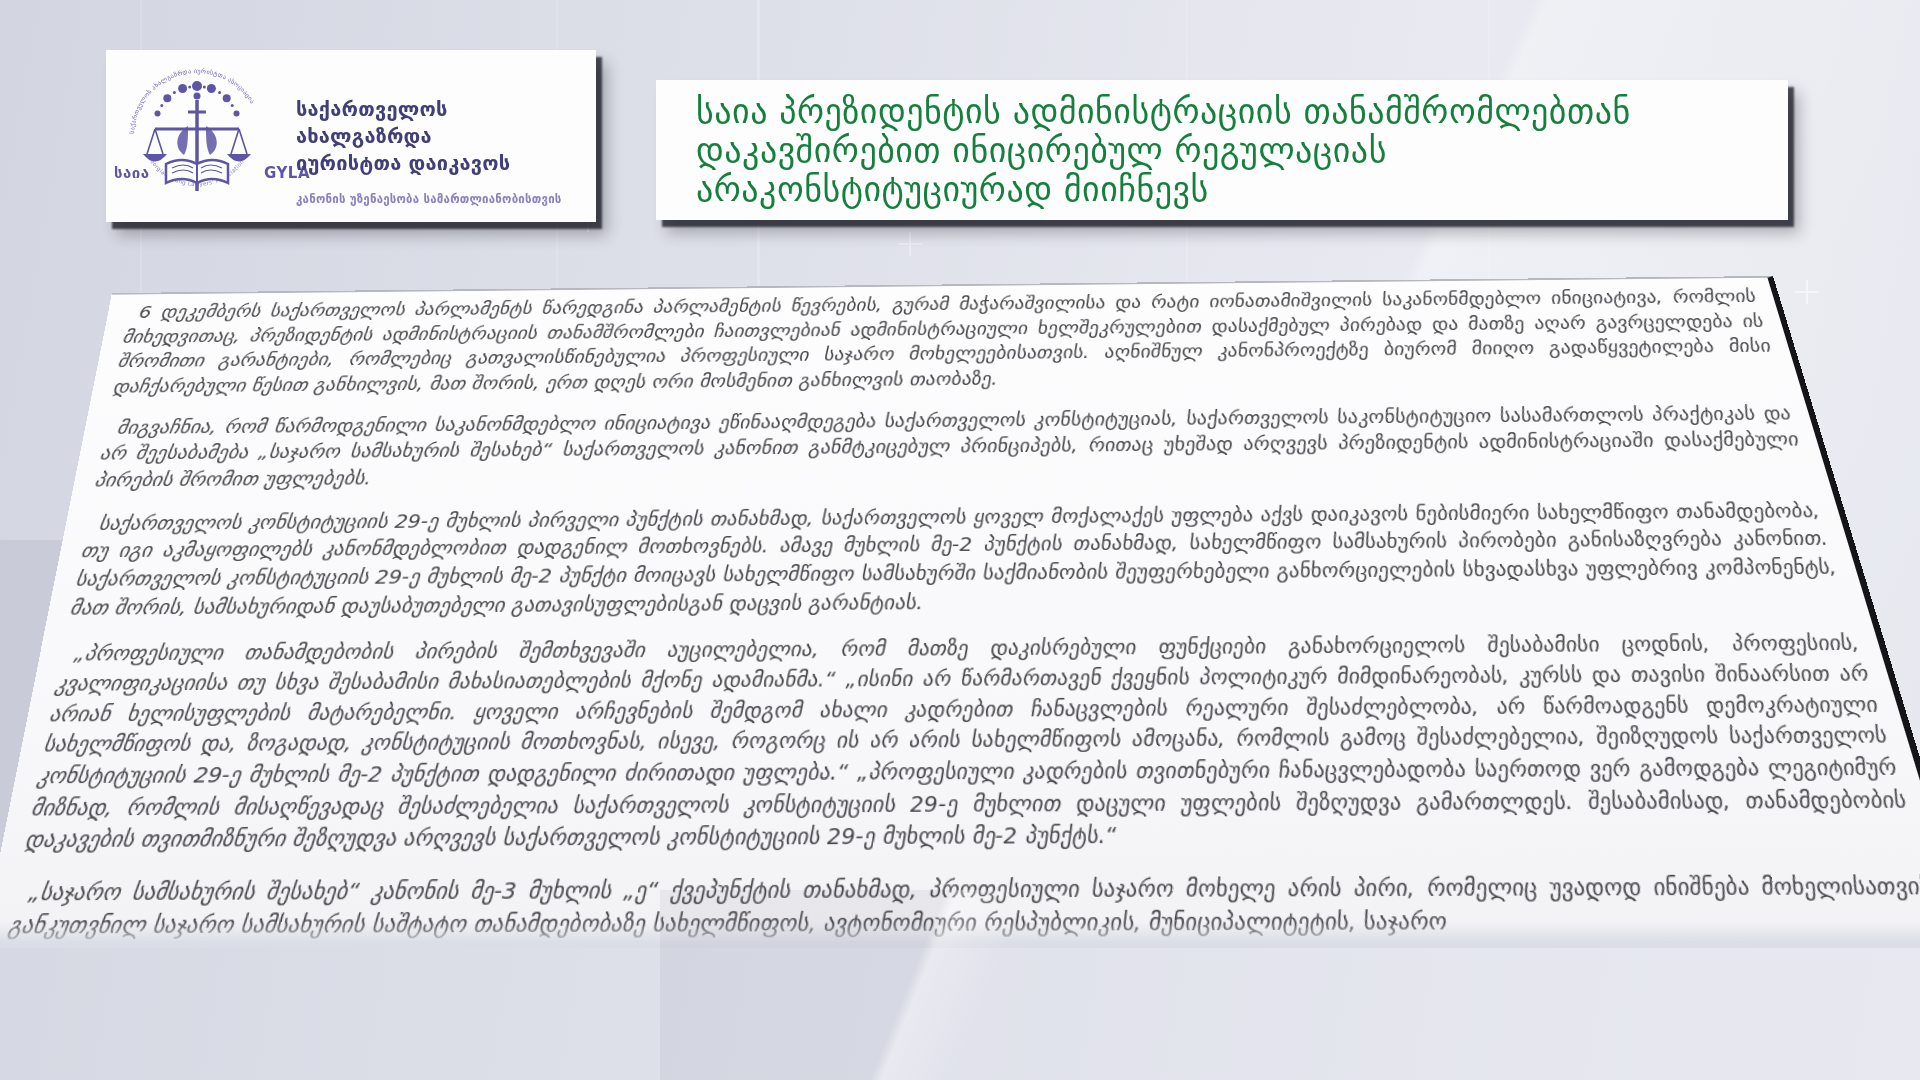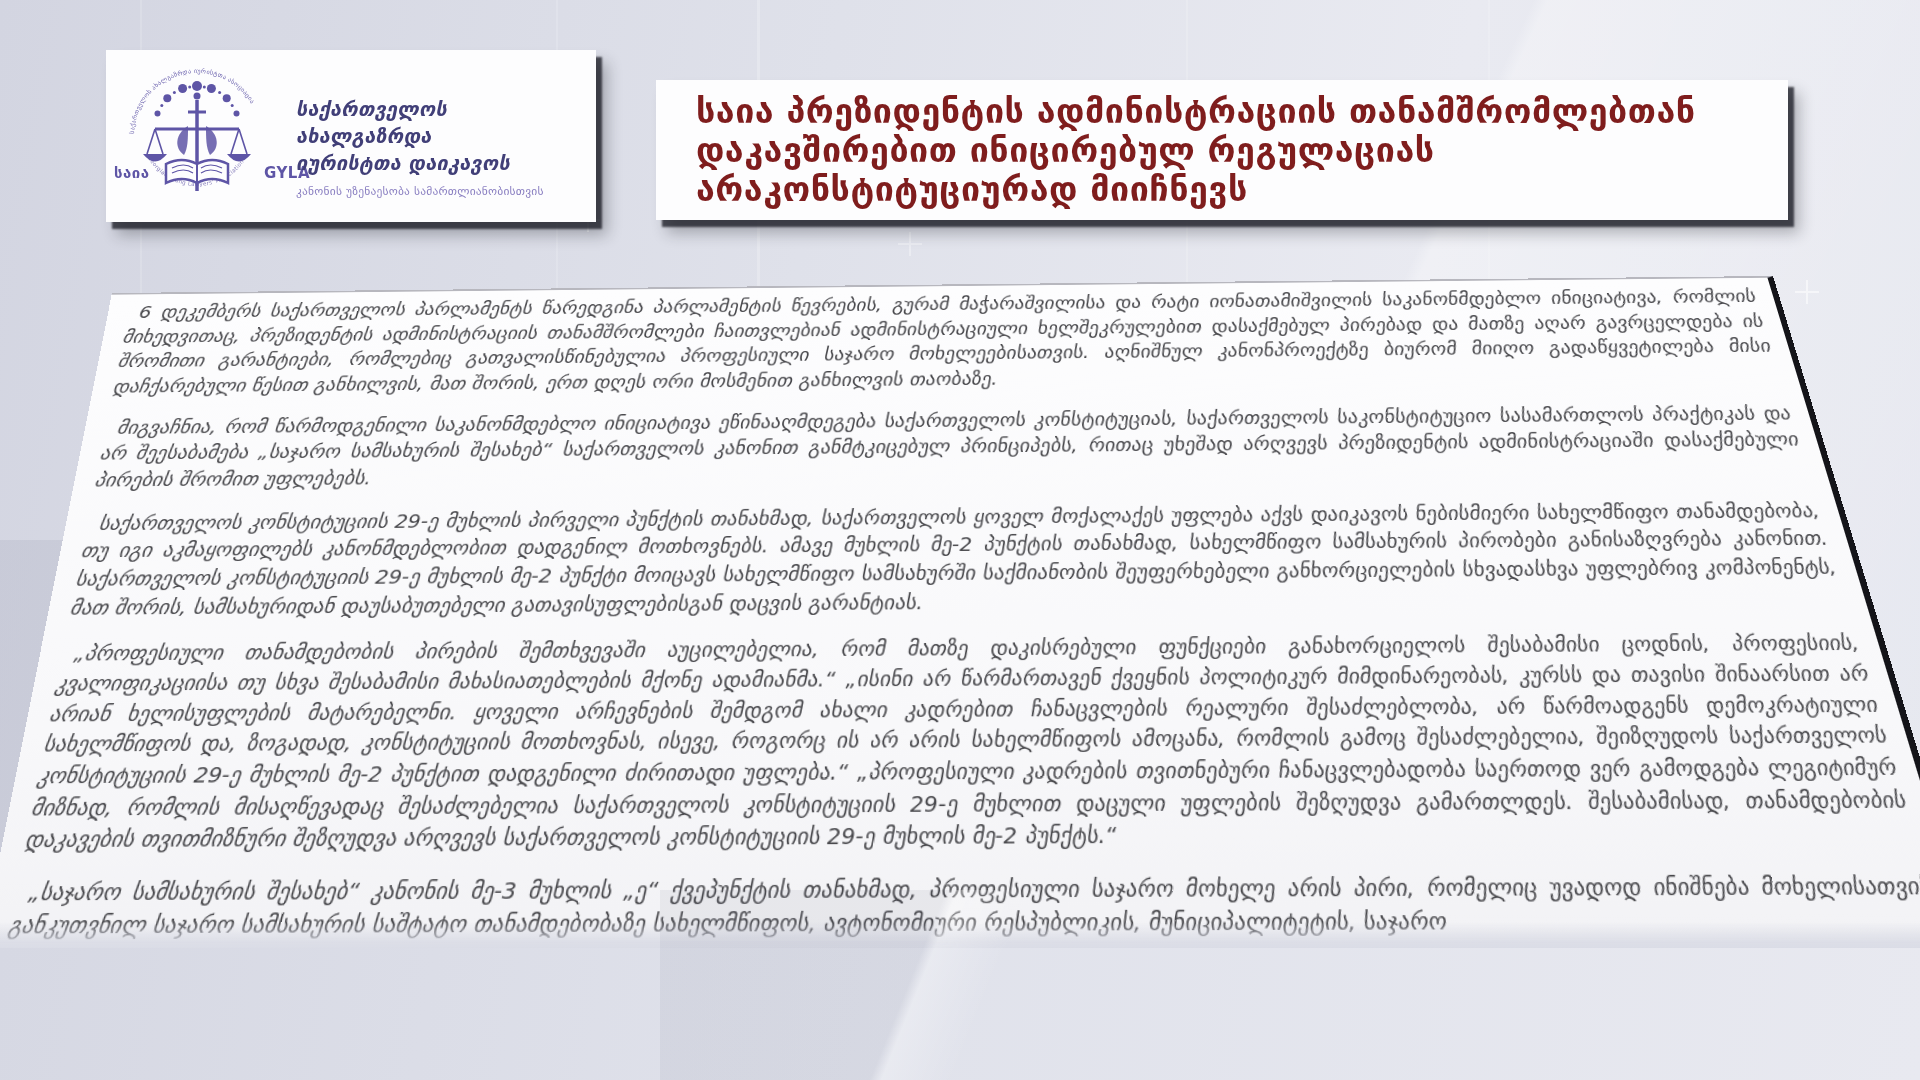--- a/index.html
+++ b/index.html
@@ -22,30 +22,30 @@
   .plus::after{content:"";position:absolute;left:0;top:11px;width:24px;height:2px;background:rgba(255,255,255,.95);}
   .p1{left:320px;top:196px}.p2{left:576px;top:208px}.p3{left:1516px;top:90px}
   .p4{left:1795px;top:280px}.p5{left:898px;top:232px;opacity:.35}.p6{left:840px;top:1016px;opacity:.3}
 
   
   .card{position:absolute;background:#fdfdfe;z-index:5;
     box-shadow:6px 7px 2px rgba(28,29,38,.78), 11px 13px 14px rgba(28,29,38,.30);}
   .logo-card{left:106px;top:50px;width:490px;height:172px;}
   .title-card{left:656px;top:80px;width:1132px;height:140px;display:flex;align-items:center;}
   .title-card .title-text{
-    padding:0 34px 0 40px;font-size:34px;line-height:39px;color:#7f1d1d;
-    letter-spacing:.5px;font-weight:700;
+    padding:0 34px 0 40px;font-size:34px;line-height:39px;color:#15803d;
+    letter-spacing:.5px;font-weight:400;
   }
   .emblem{position:absolute;left:16px;top:8px;width:150px;height:150px;}
   .acro{position:absolute;color:#5e55a6;font-weight:bold;font-size:15px;letter-spacing:.5px;}
   .acro-left{left:8px;top:114px;}
   .acro-right{left:158px;top:114px;}
   .org-block{position:absolute;left:190px;top:46px;width:292px;}
-  .org-line{font-size:20px;font-weight:bold;color:#413f78;line-height:27px;letter-spacing:.2px;font-style:italic;}
-  .org-tagline{margin-top:7px;font-size:11.5px;color:#8b80c2;letter-spacing:.2px;}
+  .org-line{font-size:20px;font-weight:bold;color:#413f78;line-height:27px;letter-spacing:.2px;}
+  .org-tagline{margin-top:15px;font-size:11.5px;color:#8b80c2;letter-spacing:.2px;font-weight:bold;}
 
   
   .sheet{
     position:absolute;left:0;top:0;width:1680px;height:660px;z-index:2;
     box-sizing:border-box;padding:8px 18px 0 20px;overflow:hidden;
     background:linear-gradient(180deg,#fdfdfe 0%,#f8f8fa 70%,#f2f2f5 100%);
     border-right:6px solid #141419;border-top:2px solid rgba(110,110,125,.45);
     transform-origin:0 0;
     transform:matrix3d(0.968593,-0.013247,0,-0.000011335,-0.19494,0.761415,0,-0.000253,0,0,1,0,112,293,0,1);
   }

